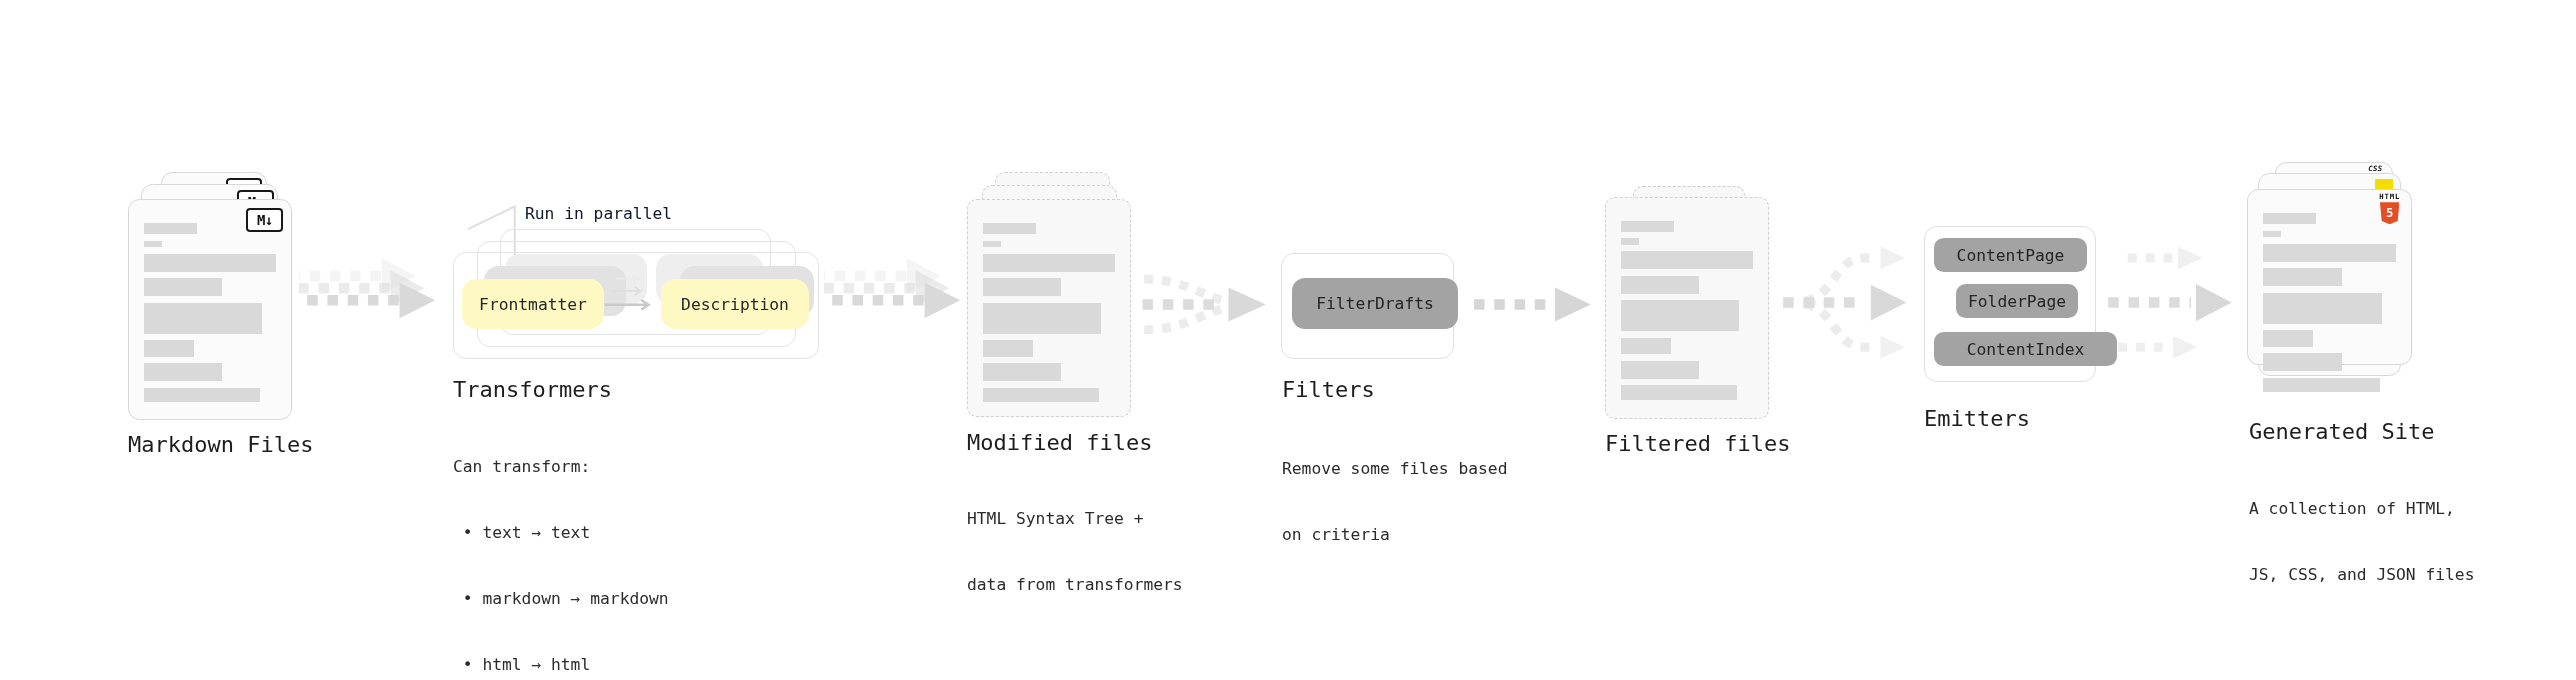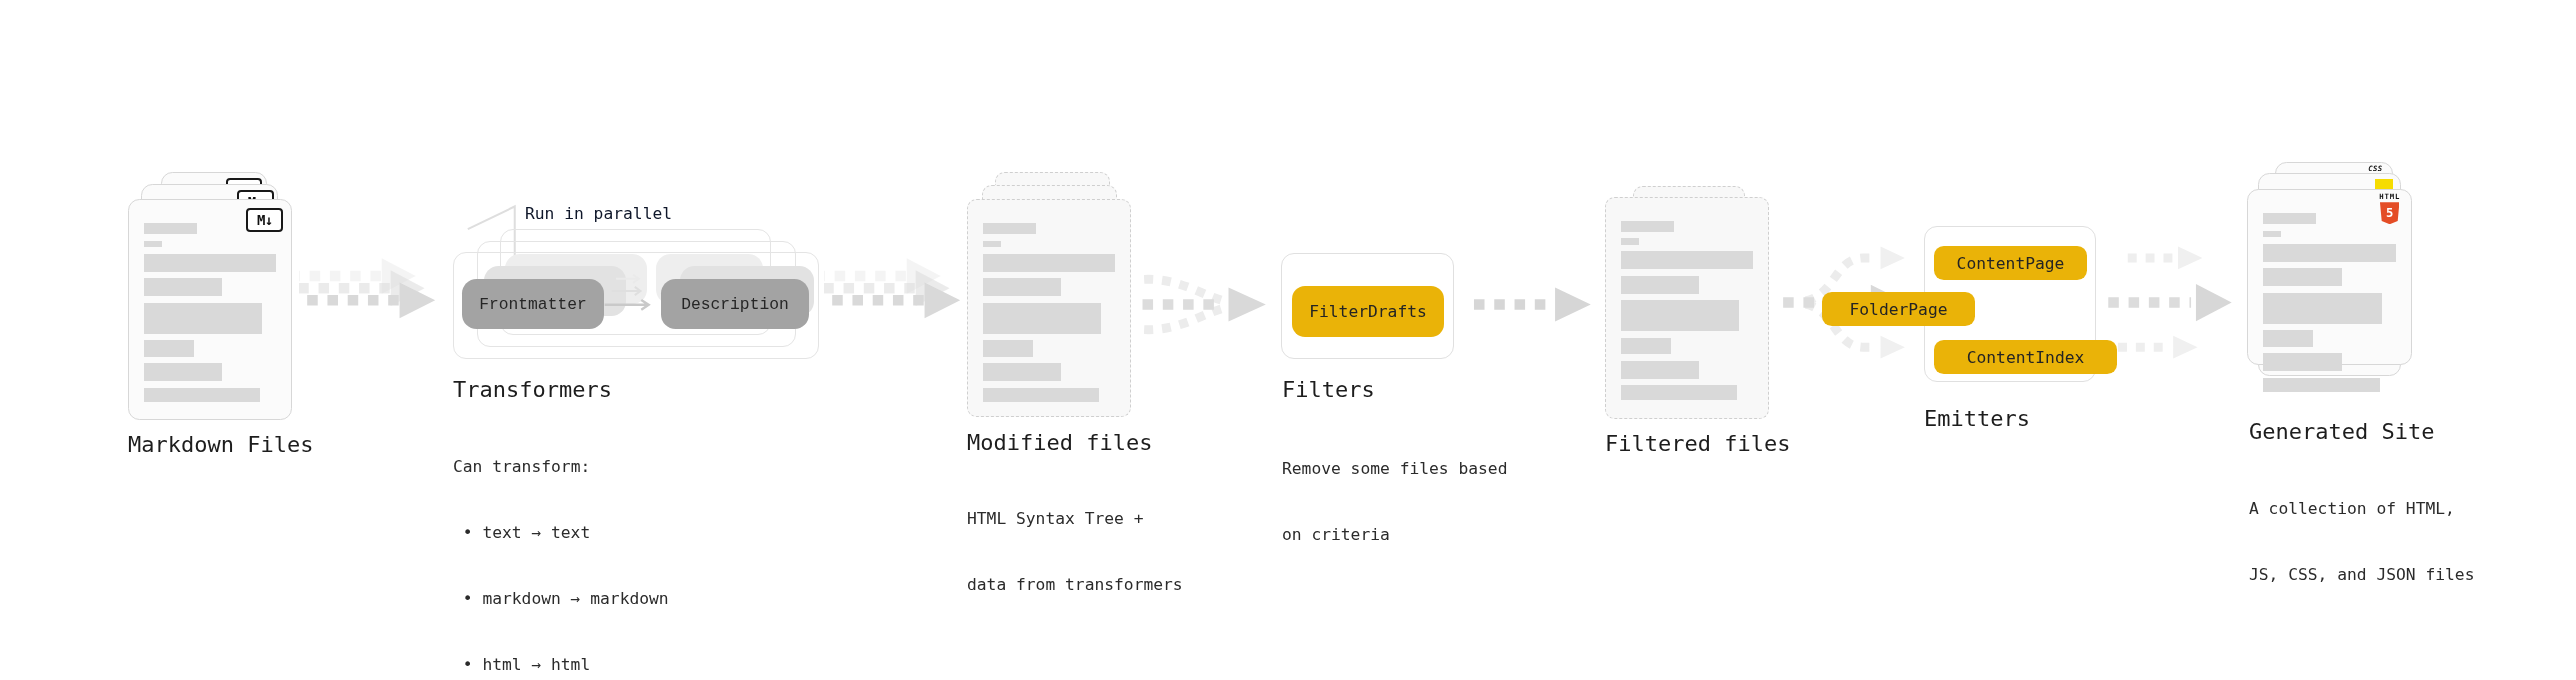--- a/index.html
+++ b/index.html
@@ -25,28 +25,28 @@
 
   .md-badge{position:absolute;right:8.1px;top:8.1px;width:32.5px;height:20.3px;background:#fff;
             border:2.4px solid #181818;border-radius:4.1px;display:flex;align-items:center;
             justify-content:center;font-size:14px;font-weight:bold;letter-spacing:-0.8px;color:#111;}
   .md-badge.peek{right:3.3px;top:4.9px;}
 
   
   .tbox{position:absolute;box-sizing:border-box;border:1.6px solid #e4e4e4;border-radius:13px;background:transparent;}
   .gbtn{position:absolute;border-radius:14.6px;display:flex;align-items:center;justify-content:center;
         font-size:16.3px;color:#262626;box-sizing:border-box;}
-  .gbtn.main{background:#a3a3a3;font-family:Liberation Mono, monospace;}
+  .gbtn.main{background:#fef9c3;}
   .gbtn.g1{background:#e2e2e2;}
   .gbtn.g2{background:#eeeeee;}
 
   
   .panel{position:absolute;box-sizing:border-box;background:#ffffff;border:1.6px solid #e0e0e0;border-radius:13px;}
-  .ebtn{position:absolute;background:#eab308;border-radius:9.8px;display:flex;align-items:center;
-        justify-content:center;font-size:16.3px;color:#242424;margin-top:8px;}
+  .ebtn{position:absolute;background:#a3a3a3;border-radius:9.8px;display:flex;align-items:center;
+        justify-content:center;font-size:16.3px;color:#242424;}
 
   
   .stage-label{position:absolute;font-size:22px;color:#1d1d1d;white-space:pre;}
   .desc{position:absolute;font-size:16.3px;line-height:22px;color:#2b2b2b;white-space:pre;}
   .desc .indent{padding-left:9.8px;}
   .annotation{position:absolute;font-size:16.3px;color:#0f172a;white-space:pre;}
 
   
   .html5{position:absolute;right:9.8px;top:3.3px;width:23px;text-align:center;}
   .html5 .word{font-size:7.3px;font-weight:bold;letter-spacing:0.8px;color:#111;line-height:8.1px;}
@@ -171,21 +171,21 @@
   </div>
 
   <svg class="arr" style="left:1136px;top:268px" width="142" height="73" viewBox="0 0 175 90">
     <path d="M 10 14 C 55 12 85 36 114 42" fill="none" stroke="#ececec" stroke-width="11" stroke-dasharray="11 11"></path>
     <path d="M 10 76 C 55 78 85 54 114 48" fill="none" stroke="#ececec" stroke-width="11" stroke-dasharray="11 11"></path>
     <line x1="8" y1="45" x2="106" y2="45" stroke="#dcdcdc" stroke-width="13" stroke-dasharray="13 12"></line>
     <polygon points="114,24 160,45 114,66" fill="#d9d9d9"></polygon>
   </svg>
 
   <div class="panel" style="left:1281px;top:253px;width:173px;height:106px"></div>
-  <div class="ebtn" style="left:1292px;top:278px;width:152px;height:51px;border-radius:13px">FilterDrafts</div>
+  <div class="ebtn" style="left:1292px;top:278px;width:166px;height:51px;border-radius:13px">FilterDrafts</div>
   <div class="stage-label" style="left:1282px;top:377px">Filters</div>
   <div class="desc" style="left:1282px;top:414px">
     <div>Remove some files based</div>
     <div>on criteria</div>
   </div>
 
   <svg class="arr" style="left:1469px;top:268px" width="130" height="73" viewBox="0 0 160 90">
     <line x1="6" y1="45" x2="100" y2="45" stroke="#d6d6d6" stroke-width="13" stroke-dasharray="13 12"></line>
     <polygon points="106,24 150,45 106,66" fill="#d6d6d6"></polygon>
   </svg>
@@ -211,21 +211,21 @@
     <path d="M 34 80 C 70 72 70 28 104 27 L 120 27" fill="none" stroke="#ececec" stroke-width="11" stroke-dasharray="11 11"></path>
     <polygon points="126,13 156,27 126,41" fill="#f0f0f0"></polygon>
     <path d="M 34 84 C 70 92 70 136 104 137 L 120 137" fill="none" stroke="#ececec" stroke-width="11" stroke-dasharray="11 11"></path>
     <polygon points="126,123 156,137 126,151" fill="#f0f0f0"></polygon>
     <line x1="6" y1="82" x2="100" y2="82" stroke="#dcdcdc" stroke-width="13" stroke-dasharray="13 12"></line>
     <polygon points="114,60 158,82 114,104" fill="#d9d9d9"></polygon>
   </svg>
 
   <div class="panel" style="left:1924px;top:226px;width:172px;height:156px"></div>
   <div class="ebtn" style="left:1934px;top:238px;width:153px;height:34px">ContentPage</div>
-  <div class="ebtn" style="left:1822px;top:284px;width:153px;height:34px">FolderPage</div>
+  <div class="ebtn" style="left:1956px;top:284px;width:122px;height:34px">FolderPage</div>
   <div class="ebtn" style="left:1934px;top:332px;width:183px;height:34px">ContentIndex</div>
   <div class="stage-label" style="left:1924px;top:406px">Emitters</div>
 
   <svg class="arr" style="left:2105px;top:236px" width="134" height="138" viewBox="0 0 165 170">
     <line x1="28" y1="27" x2="84" y2="27" stroke="#eeeeee" stroke-width="11" stroke-dasharray="11 11"></line>
     <polygon points="90,13 120,27 90,41" fill="#f0f0f0"></polygon>
     <line x1="4" y1="82" x2="106" y2="82" stroke="#dcdcdc" stroke-width="13" stroke-dasharray="13 12"></line>
     <polygon points="112,59 156,82 112,105" fill="#d7d7d7"></polygon>
     <line x1="16" y1="137" x2="78" y2="137" stroke="#eeeeee" stroke-width="11" stroke-dasharray="11 11"></line>
     <polygon points="84,123 114,137 84,151" fill="#f0f0f0"></polygon>

